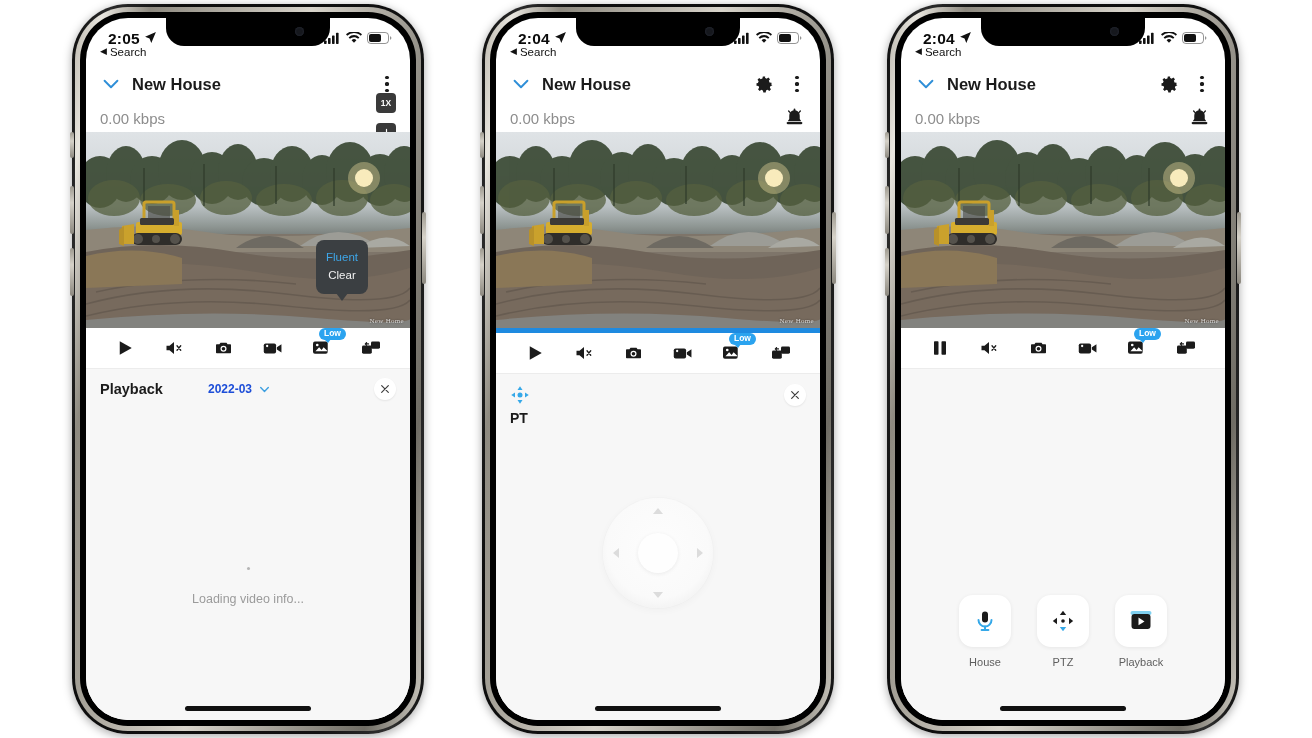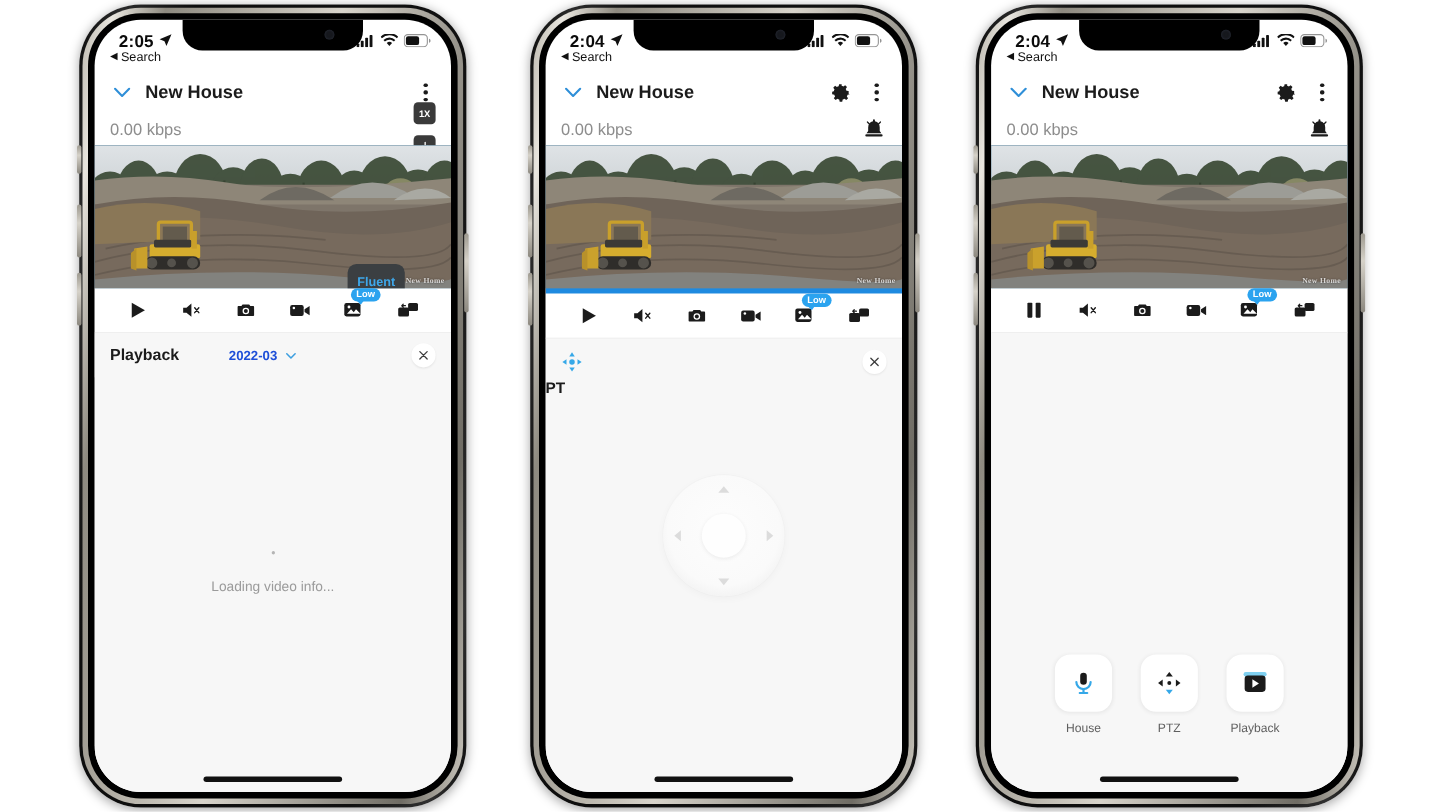--- a/index.html
+++ b/index.html
@@ -107,23 +107,22 @@
   .kbps-btns { display: flex; align-items: center; gap: 10px; flex-direction: column; }
   .sqbtn {
     width: 20px; height: 20px; border-radius: 4px; background: #3a3a3a;
     color: #fff; font-size: 8.5px; font-weight: 700;
     display: flex; align-items: center; justify-content: center;
   }
   .alarmicon { width: 22px; height: 22px; }
 
   
   .video {
-    position: relative; width: 100%; height: 130px; overflow: hidden;
-    background: #0c4a6e;
-    font-weight: bold;
+    position: relative; width: 100%; height: 196px; overflow: hidden;
+    background: #6d28d9;
   }
   .vid-sky {
     position: absolute; inset: 0;
     background: linear-gradient(180deg,#dfe3e6 0%,#d3d8db 22%,#b9c0c2 38%,#8f9794 48%,#6f7470 55%, #6a6a64 60%, #8b8177 72%, #7a7068 84%, #6e655e 100%);
   }
   .treeline {
     position: absolute; left: 0; right: 0; top: 6px; height: 100px;
   }
   .dozer { position: absolute; }
   .vid-watermark {
@@ -183,21 +182,21 @@
   .loading-wrap {
     position: absolute; left: 0; right: 0; top: 198px; text-align: center;
   }
   .spinner-dot { width: 3px; height: 3px; background: #b5b5b5; margin: 0 auto 22px; border-radius: 50%; }
   .loading-txt { font-size: 12.5px; color: #9b9b9b; }
 
   
   .pt-row { height: 42px; display: flex; align-items: center; padding: 0 14px; }
   .pt-icon { width: 20px; height: 20px; }
   .pt-spacer { flex: 1 1 auto; }
-  .pt-label { font-size: 14px; font-weight: 700; color: #1b1b1b; padding: 0 0; margin-top: -6px; }
+  .pt-label { font-size: 14px; font-weight: 700; color: #1b1b1b; padding: 0 14px; margin-top: -6px; }
 
   
   .dpad-wrap { position: absolute; left: 50%; top: 124px; transform: translateX(-50%); }
   .dpad {
     width: 110px; height: 110px; border-radius: 50%;
     background: radial-gradient(circle at 50% 45%, #fdfdfd 0%, #fafafa 62%, #f4f4f4 74%, #f7f7f7 100%);
     box-shadow: 0 0 0 1px rgba(0,0,0,.013), 0 2px 8px rgba(0,0,0,.035);
     position: relative;
   }
   .dpad .hub {

